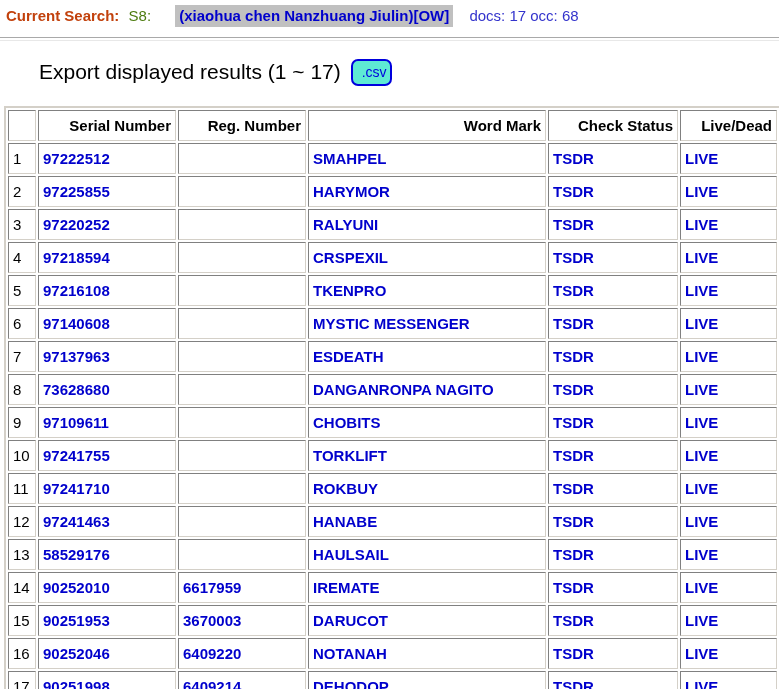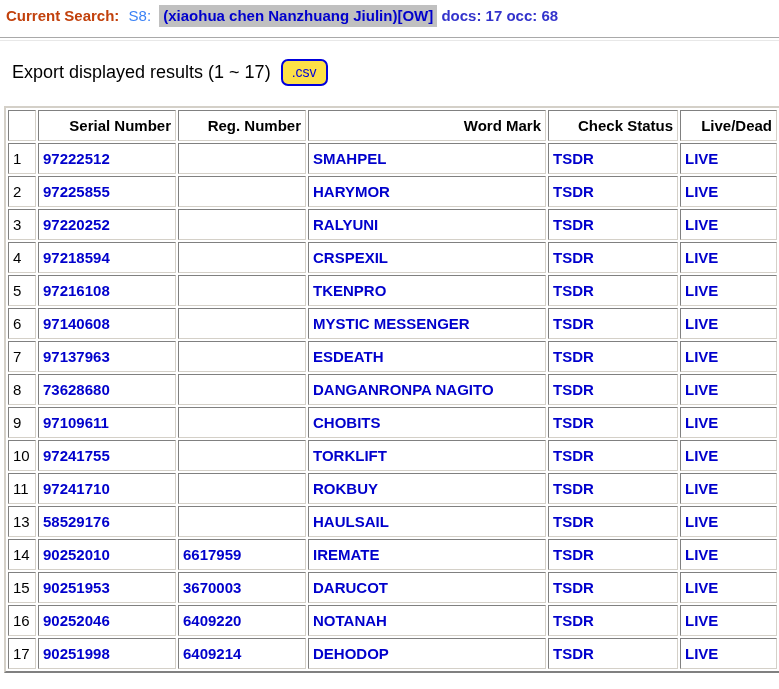--- a/index.html
+++ b/index.html
@@ -21,38 +21,38 @@
     white-space: nowrap;
     font-size: 15px;
     line-height: 20px;
   }
   #search-bar .lbl {
     color: #c2410c;
     font-weight: bold;
     font-size: 15px;
   }
   #search-bar .sid {
-    color: #3b82f6;
+    color: #4d7c0f;
     font-weight: normal;
     font-size: 15px;
     margin-left: 5px;
   }
   #search-bar .query {
     background: #c0c0c0;
     color: #0000cc;
     font-weight: bold;
     font-size: 15px;
     padding: 2px 4px 3px 4px;
-    margin-left: 4px;
+    margin-left: 20px;
   }
   #search-bar .meta {
     color: #3333cc;
-    font-weight: bold;
-    font-size: 15px;
-    margin-left: 0;
+    font-weight: normal;
+    font-size: 15px;
+    margin-left: 12px;
   }
 
   
   #divider {
     margin: 11px 0 0 0;
     height: 2px;
     border: 0;
     border-top: 1px solid #a9a9a9;
     border-bottom: 1px solid #e8e8e8;
     width: 100%;
@@ -60,33 +60,34 @@
 
   
   #export-row {
     padding: 14px 0 0 12px;
     display: flex;
     align-items: center;
     height: 34px;
   }
   #export-label {
     color: #000000;
-    font-size: 18px;
+    font-size: 21px;
     font-weight: normal;
     line-height: 24px;
+    margin-left: 27px;
   }
   #csv-button {
     margin-left: 10px;
     border: 2px solid #0000dd;
     border-radius: 7px;
     color: #0000dd;
     font-size: 14px;
-    padding: 3px 9px 4px 9px;
+    padding: 3px 3px 4px 9px;
     line-height: 16px;
-    background: #fde047;
+    background: #5eead4;
     cursor: pointer;
     display: inline-block;
     text-align: right;
   }
 
   
   #table-wrap {
     padding: 17px 0 0 4px;
   }
   table#results {
@@ -261,20 +262,28 @@
         </tr>
         <tr>
           <td class="num">11</td>
           <td class="cell-link"><span class="lnk">97241710</span></td>
           <td class="cell-link empty"></td>
           <td class="cell-link"><span class="lnk">ROKBUY</span></td>
           <td class="cell-link"><span class="lnk">TSDR</span></td>
           <td class="cell-link"><span class="lnk">LIVE</span></td>
         </tr>
         <tr>
+          <td class="num">12</td>
+          <td class="cell-link"><span class="lnk">97241463</span></td>
+          <td class="cell-link empty"></td>
+          <td class="cell-link"><span class="lnk">HANABE</span></td>
+          <td class="cell-link"><span class="lnk">TSDR</span></td>
+          <td class="cell-link"><span class="lnk">LIVE</span></td>
+        </tr>
+        <tr>
           <td class="num">13</td>
           <td class="cell-link"><span class="lnk">58529176</span></td>
           <td class="cell-link empty"></td>
           <td class="cell-link"><span class="lnk">HAULSAIL</span></td>
           <td class="cell-link"><span class="lnk">TSDR</span></td>
           <td class="cell-link"><span class="lnk">LIVE</span></td>
         </tr>
         <tr>
           <td class="num">14</td>
           <td class="cell-link"><span class="lnk">90252010</span></td>

